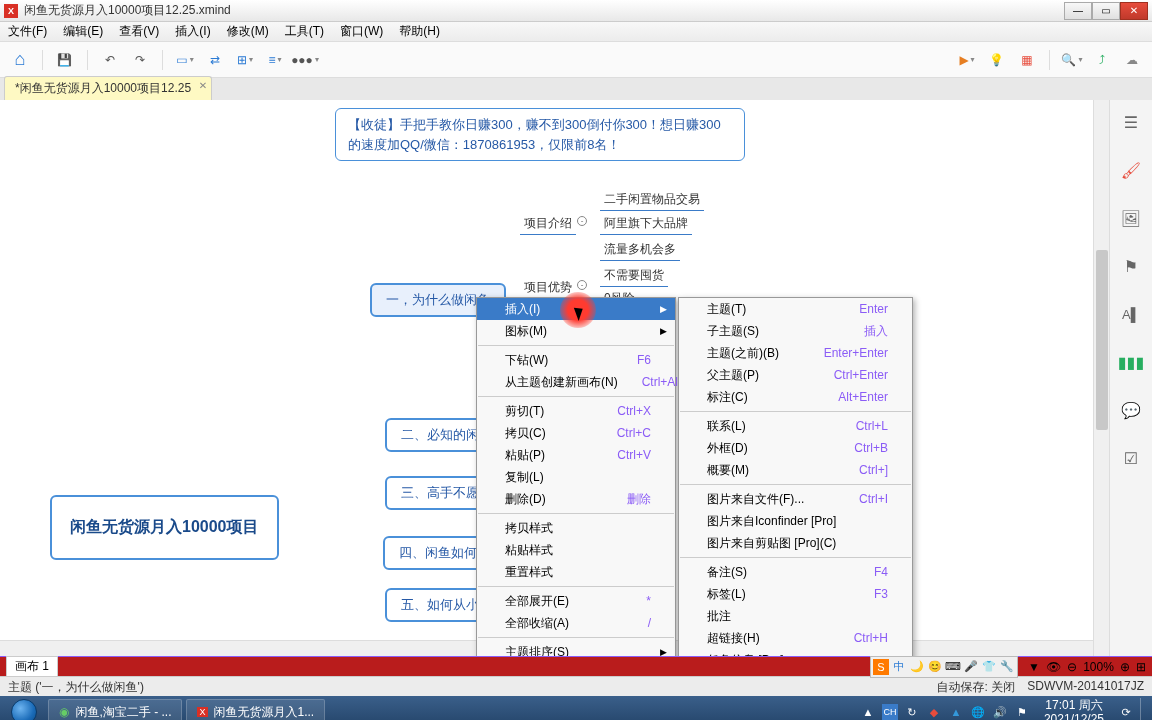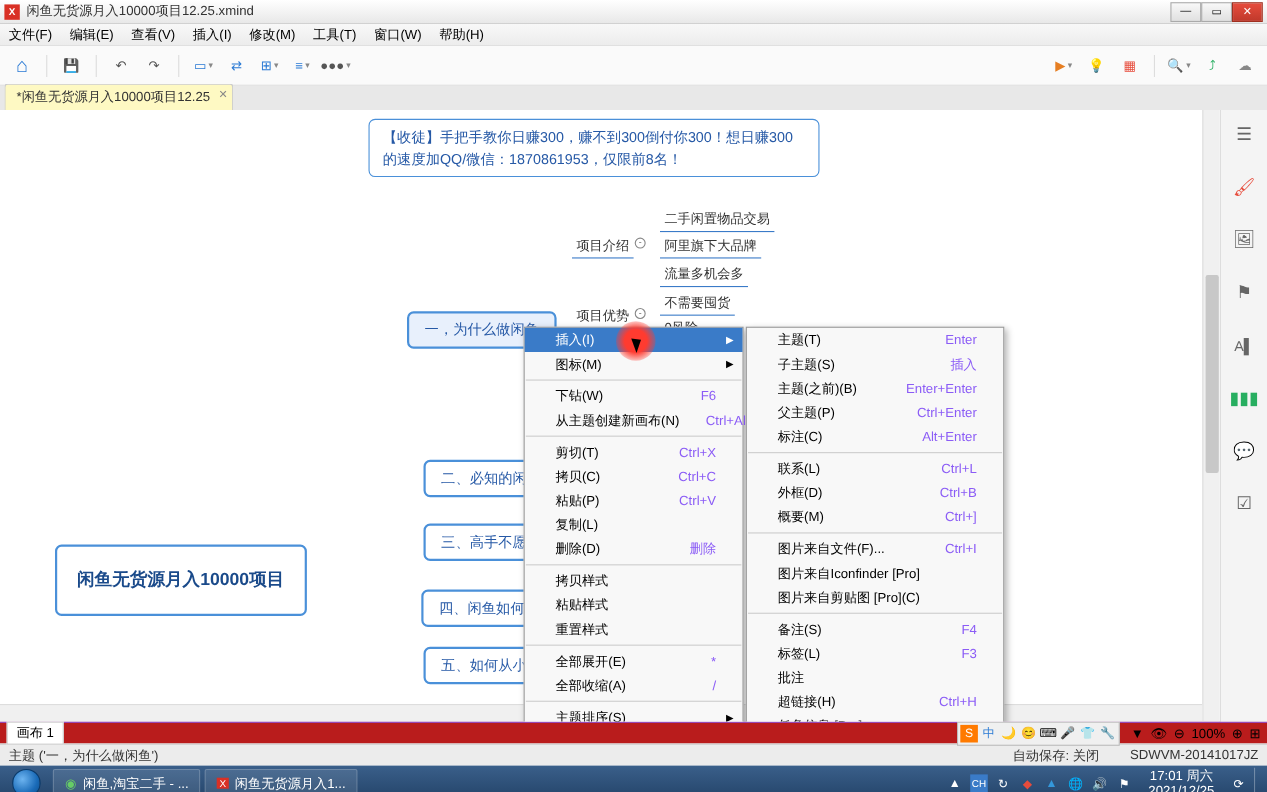--- a/index.html
+++ b/index.html
@@ -40,21 +40,21 @@
 .ctxmenu .row.hl{background:#3a7bc8;color:#fff}
 .ctxmenu .sep{height:1px;background:#ccc;margin:3px 1px}
 .ctxmenu .row .sc{margin-left:auto;padding-left:24px;color:#8b5cf6}
 .ctxmenu .row .arr{position:absolute;right:8px;font-size:9px}
 .cursor{position:absolute;width:36px;height:36px;border-radius:50%;background:radial-gradient(circle,#ff3b30 0%,#ff3b30 40%,rgba(255,59,48,0.3) 70%,transparent 100%);z-index:200;pointer-events:none}
 .cursor::after{content:'';position:absolute;left:16px;top:14px;width:0;height:0;border-left:8px solid #000;border-top:4px solid transparent;border-bottom:10px solid transparent;transform:rotate(-20deg)}
 .botbar{height:20px;background:#b91c1c;border-top:1px solid #8b5cf6;display:flex;align-items:center;padding:0 6px;font-size:11px}
 .botbar .sheet{background:#fff;border:1px solid #ccc;padding:1px 8px;margin-right:auto}
 .botbar .zoomctl{display:flex;align-items:center;gap:6px}
 .statusbar{height:20px;background:#ececec;border-top:1px solid #ccc;display:flex;align-items:flex-end;padding:0 8px;font-size:11px;color:#333}
-.statusbar .r{margin-left:auto;display:flex;gap:28px}
+.statusbar .r{margin-left:auto;display:flex;gap:12px}
 .taskbar{height:32px;background:linear-gradient(#3a5f8a,#234368);display:flex;align-items:center;padding:0 4px;gap:4px}
 .startbtn{width:40px;height:28px;display:flex;align-items:center;justify-content:center}
 .startorb{width:26px;height:26px;border-radius:50%;background:radial-gradient(circle at 35% 35%,#6db4f0,#1a6bb8 60%,#0d4a85);border:1px solid #0a3a6a}
 .taskitem{height:26px;padding:0 10px;display:flex;align-items:center;gap:6px;background:rgba(255,255,255,0.1);border:1px solid rgba(255,255,255,0.2);border-radius:2px;color:#fff;font-size:11px;cursor:pointer;max-width:150px;white-space:nowrap;overflow:hidden}
 .tray{margin-left:auto;display:flex;align-items:center;gap:6px;color:#fff;font-size:11px}
 .tray .clock{text-align:center;line-height:1.2;padding:0 8px}
 .trayicon{width:16px;height:16px;display:flex;align-items:center;justify-content:center;font-size:11px}
 .imebar{position:absolute;right:260px;bottom:52px;display:flex;gap:2px;background:#f0f0f0;border:1px solid #bbb;padding:2px}
 .imebar span{width:16px;height:16px;display:inline-flex;align-items:center;justify-content:center;font-size:11px}
 </style>

